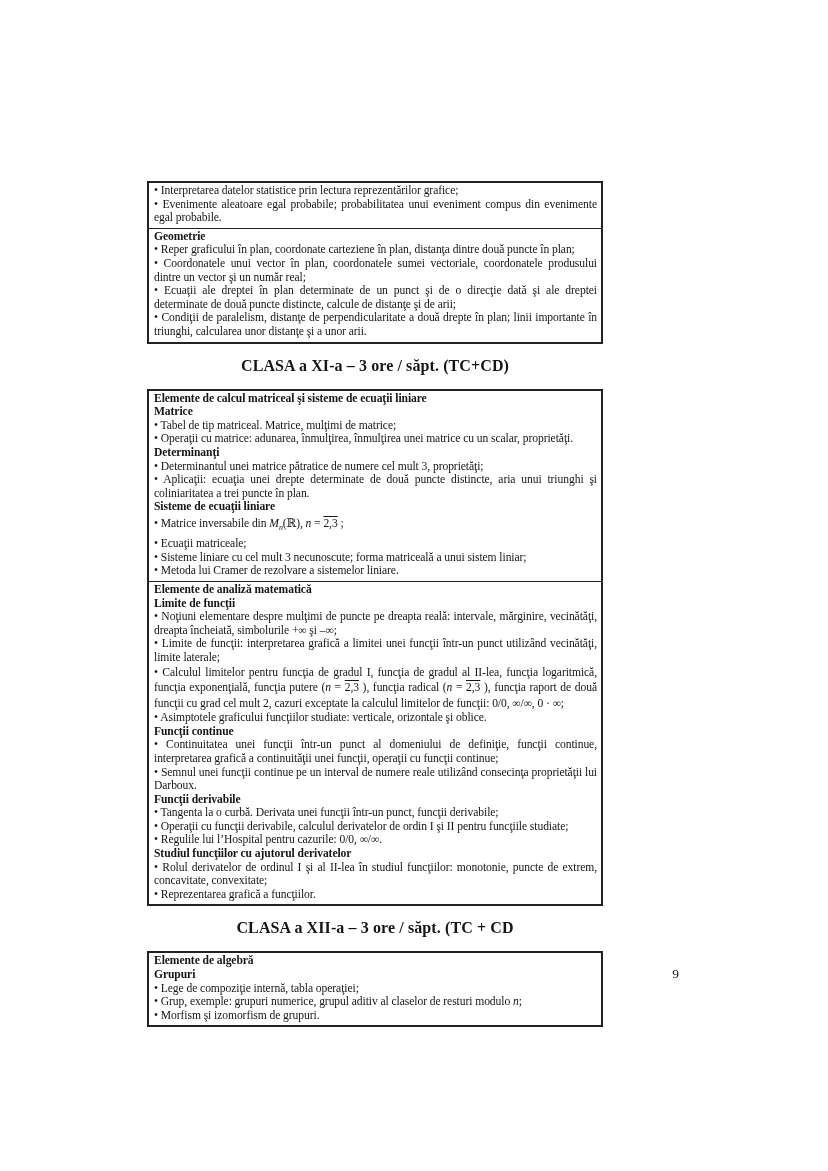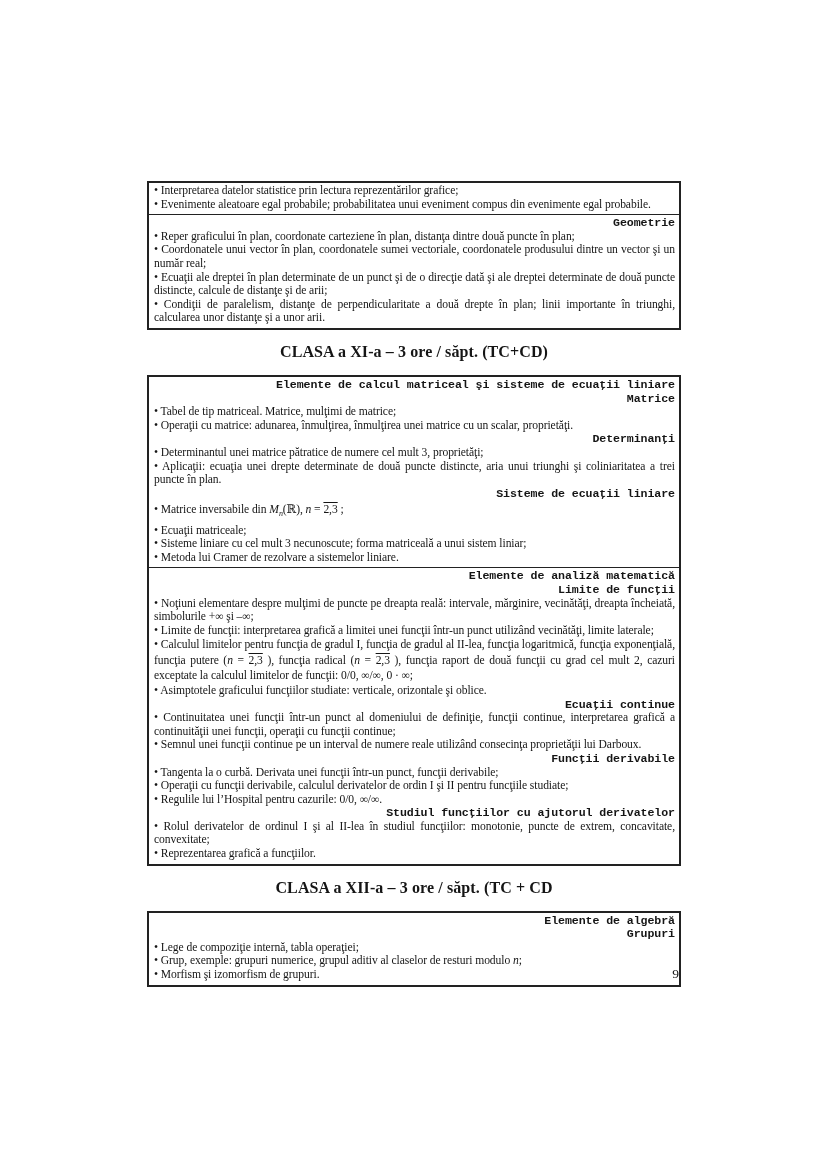--- a/index.html
+++ b/index.html
@@ -10,21 +10,21 @@
     height: 1171px;
     position: relative;
     font-family: "Liberation Serif", "DejaVu Serif", serif;
     color: #151515;
     -webkit-font-smoothing: antialiased;
   }
   .content {
     position: absolute;
     left: 147px;
     top: 181px;
-    width: 534px;
+    width: 456px;
     box-sizing: border-box;
   }
   .tbl {
     border: 2px solid #222222;
     box-sizing: border-box;
     background: #ffffff;
   }
   .tbl-1 { min-height: 136px; }
   .tbl-2 { min-height: 481px; }
   .tbl-3 { min-height: 70px; }
@@ -36,22 +36,21 @@
   }
   .para {
     margin: 0;
     font-size: 11.6px;
     line-height: 13.6px;
     letter-spacing: -0.08px;
     text-align: justify;
   }
   .para.bold {
     font-weight: bold;
-    text-align: right;
-    font-family: Liberation Mono, monospace;
+    text-align: left;
   }
   .para.mathline {
     padding: 3px 0 2.5px 0;
   }
   .para.math {
     line-height: 15.5px;
   }
   .f-i { font-style: italic; }
   .f-o { text-decoration: overline; text-decoration-thickness: 0.9px; }
   .f-s { font-size: 8px; vertical-align: sub; }
@@ -110,21 +109,21 @@
           <p class="para">• Sisteme liniare cu cel mult 3 necunoscute; forma matriceală a unui sistem liniar;</p>
           <p class="para">• Metoda lui Cramer de rezolvare a sistemelor liniare.</p>
         </div>
         <div class="section">
           <p class="para bold">Elemente de analiză matematică</p>
           <p class="para bold">Limite de funcţii</p>
           <p class="para">• Noţiuni elementare despre mulţimi de puncte pe dreapta reală: intervale, mărginire, vecinătăţi, dreapta încheiată, simbolurile +∞ şi –∞;</p>
           <p class="para">• Limite de funcţii: interpretarea grafică a limitei unei funcţii într-un punct utilizând vecinătăţi, limite laterale;</p>
           <p class="para math">• Calculul limitelor pentru funcţia de gradul I, funcţia de gradul al II-lea, funcţia logaritmică, funcţia exponenţială, funcţia putere (<span class="f-i">n</span> = <span class="f-o">2,3</span> ), funcţia radical (<span class="f-i">n</span> = <span class="f-o">2,3</span> ), funcţia raport de două funcţii cu grad cel mult 2, cazuri exceptate la calculul limitelor de funcţii: 0/0, ∞/∞, 0 · ∞;</p>
           <p class="para">• Asimptotele graficului funcţiilor studiate: verticale, orizontale şi oblice.</p>
-          <p class="para bold">Ecuaţii continue</p>
+          <p class="para bold">Funcţii continue</p>
           <p class="para">• Continuitatea unei funcţii într-un punct al domeniului de definiţie, funcţii continue, interpretarea grafică a continuităţii unei funcţii, operaţii cu funcţii continue;</p>
           <p class="para">• Semnul unei funcţii continue pe un interval de numere reale utilizând consecinţa proprietăţii lui Darboux.</p>
           <p class="para bold">Funcţii derivabile</p>
           <p class="para">• Tangenta la o curbă. Derivata unei funcţii într-un punct, funcţii derivabile;</p>
           <p class="para">• Operaţii cu funcţii derivabile, calculul derivatelor de ordin I şi II pentru funcţiile studiate;</p>
           <p class="para">• Regulile lui l’Hospital pentru cazurile: 0/0, ∞/∞.</p>
           <p class="para bold">Studiul funcţiilor cu ajutorul derivatelor</p>
           <p class="para">• Rolul derivatelor de ordinul I şi al II-lea în studiul funcţiilor: monotonie, puncte de extrem, concavitate, convexitate;</p>
           <p class="para">• Reprezentarea grafică a funcţiilor.</p>
         </div>

